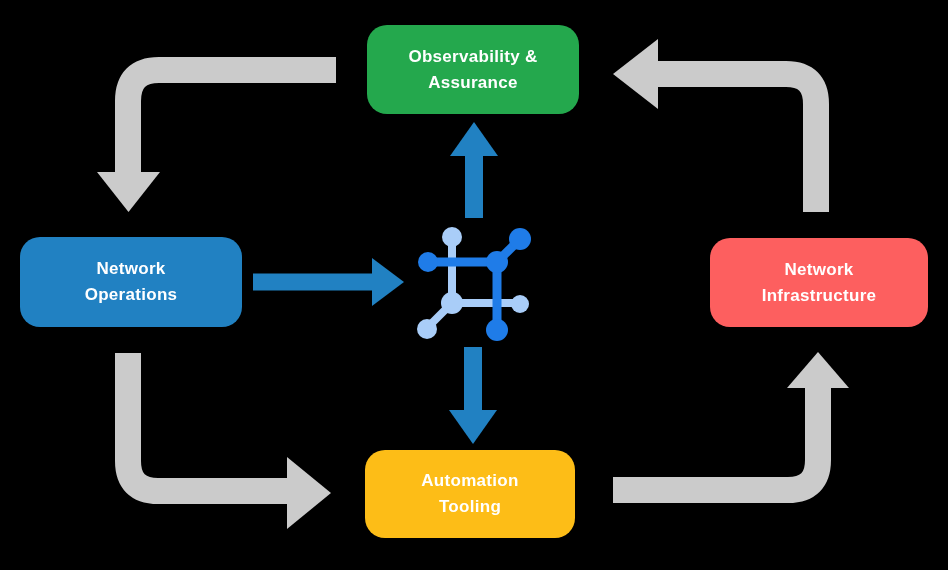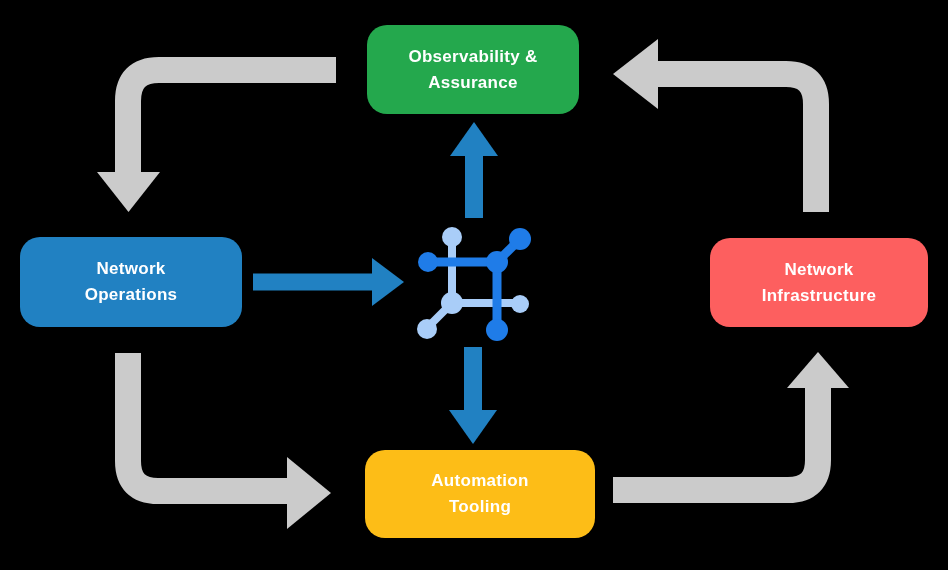--- a/index.html
+++ b/index.html
@@ -34,21 +34,21 @@
     font-size: 17px;
     line-height: 26px;
     letter-spacing: 0.3px;
   }
   .node .label {
     white-space: pre-line;
   }
   .node-observability { left: 367px; top: 25px;  width: 212px; height: 89px; background: #24a84d; }
   .node-operations    { left: 20px;  top: 237px; width: 222px; height: 90px; background: #2181c2; }
   .node-infrastructure{ left: 710px; top: 238px; width: 218px; height: 89px; background: #fd5f5f; }
-  .node-tooling       { left: 365px; top: 450px; width: 230px; height: 88px; background: #fdbd17; }
+  .node-tooling       { left: 365px; top: 450px; width: 210px; height: 88px; background: #fdbd17; }
 </style>
 </head>
 <body>
 
 <div class="canvas">
 
   <svg class="layer" viewBox="0 0 948 570">
 
     <g fill="none" stroke="#cbcbcb" stroke-width="26">
       <path d="M336 70 L159 70 Q128 70 128 101 L128 174"></path>

